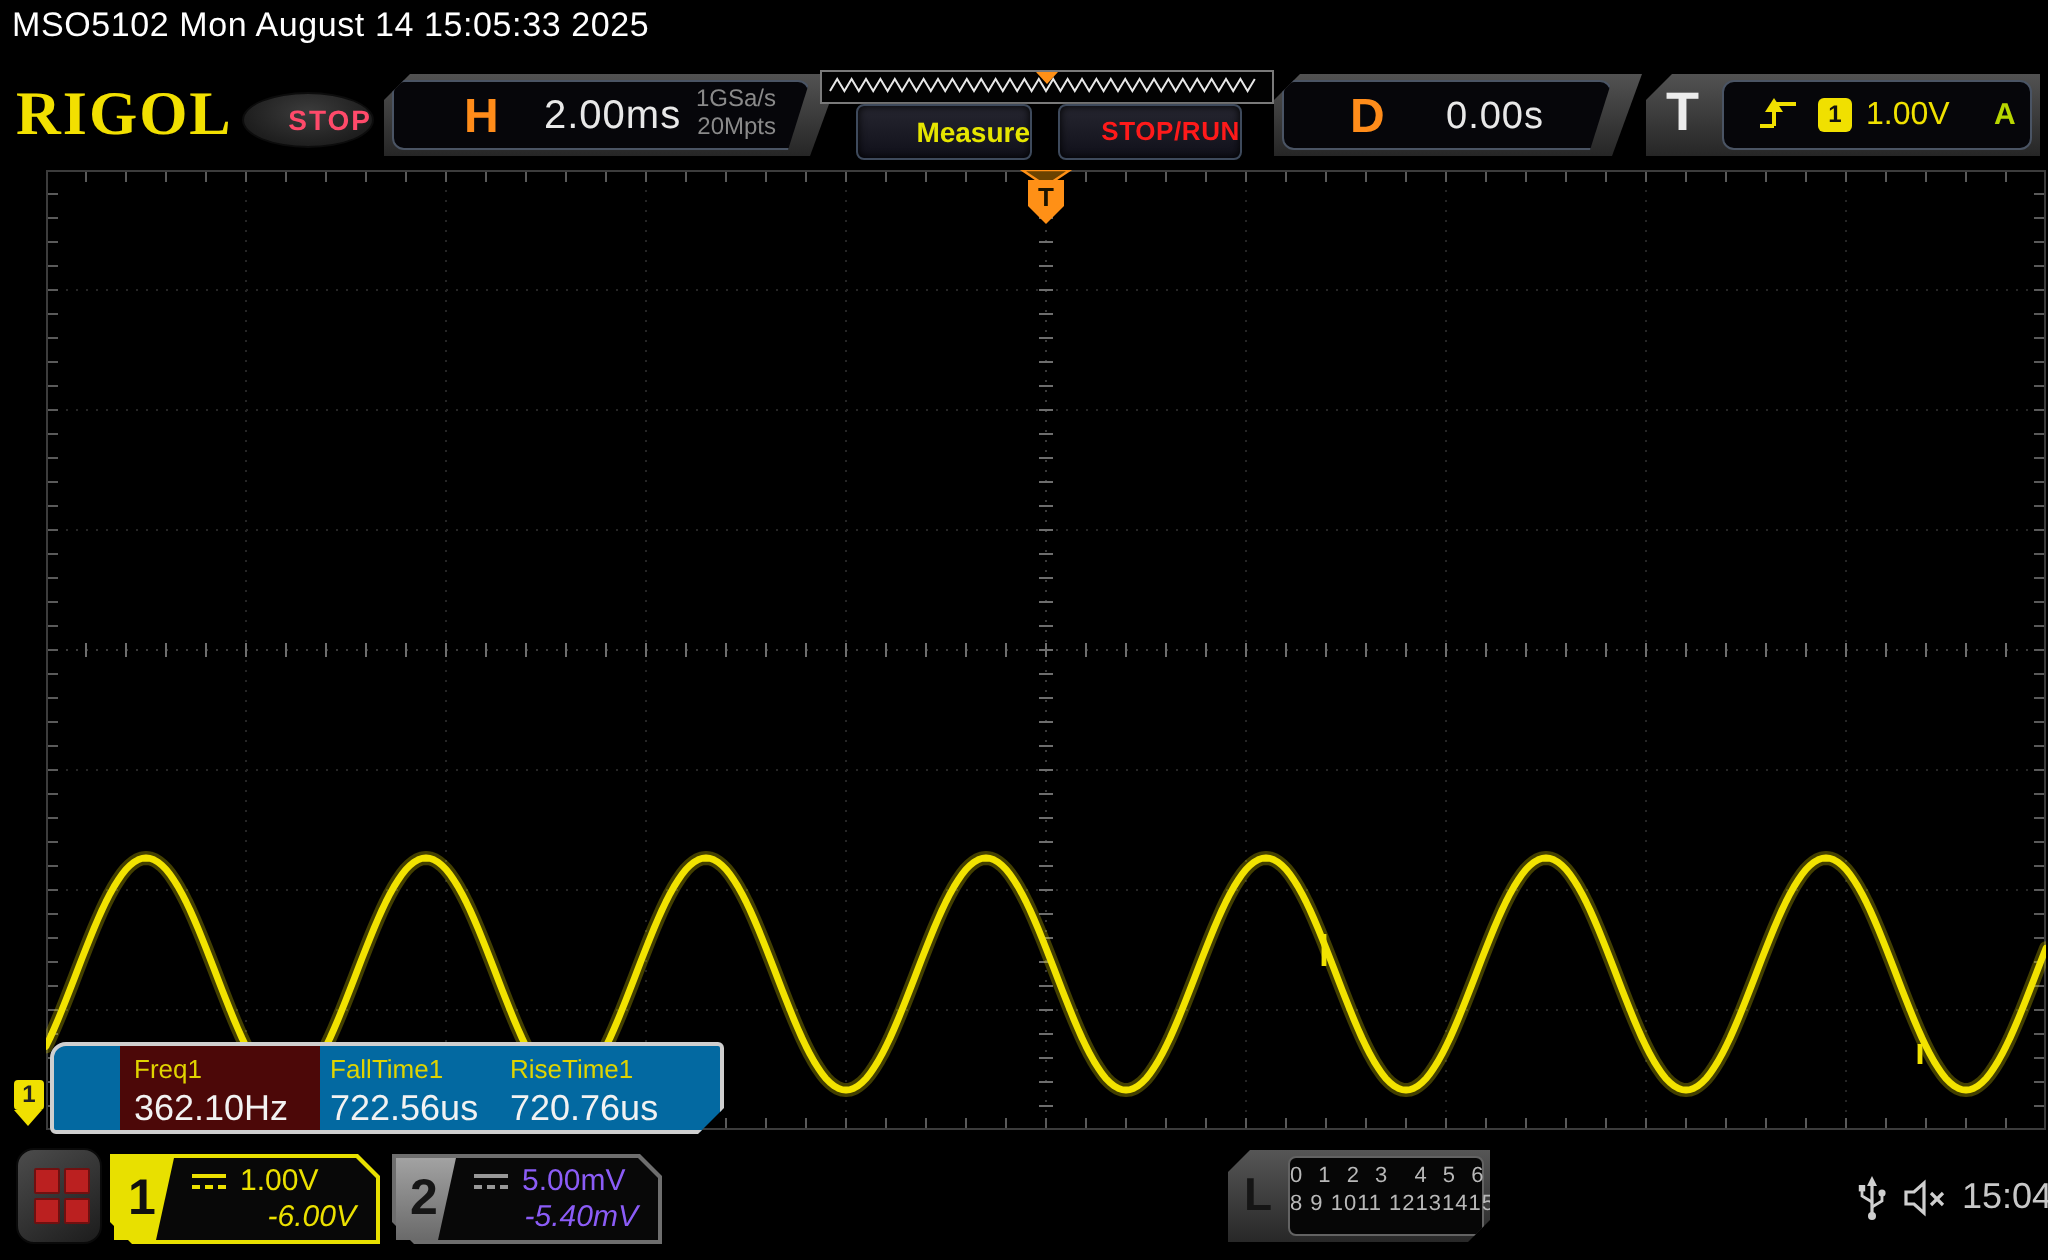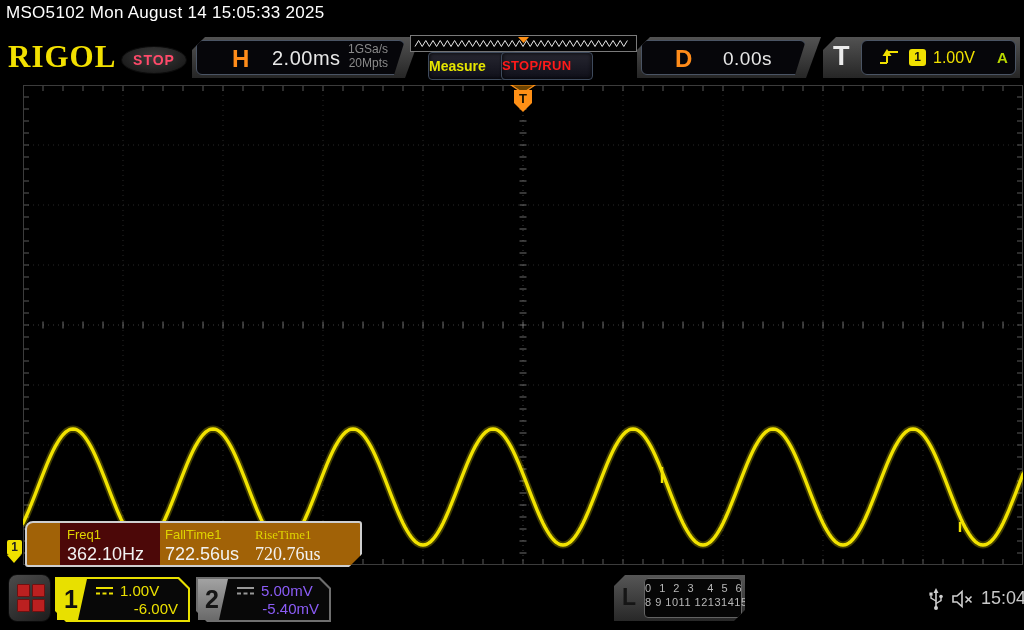--- a/index.html
+++ b/index.html
@@ -5,39 +5,39 @@
   html,body{margin:0;padding:0;background:#000;width:1024px;height:630px;overflow:hidden;
     font-family:"Liberation Sans",sans-serif;position:relative;}
   .abs{position:absolute;}
   
   #status-text{left:6px;top:3px;font-size:17px;color:#fff;letter-spacing:.3px;}
   
   #logo{left:8px;top:39px;font-family:"Liberation Serif",serif;font-weight:bold;
     font-size:31px;color:#f2e000;letter-spacing:1px;}
   #stop-badge{left:121px;top:46px;width:64px;height:26px;border-radius:50%;
     background:radial-gradient(ellipse at 50% 35%, #3c3c3c 0%, #1c1c1c 75%);
-    border:1px solid #0c0c0c;text-align:center;line-height:26px;
+    border:1px solid #0c0c0c;text-align:right;line-height:26px;
     font-weight:bold;font-size:14px;color:#ff4a6a;letter-spacing:1px;}
   .hdr-box{background:linear-gradient(180deg,#525252 0%,#262626 100%);}
   .hdr-cut-both{clip-path:polygon(13px 0,100% 0,calc(100% - 15px) 100%,0 100%,0 13px);}
   .hdr-cut-left{clip-path:polygon(13px 0,100% 0,100% 100%,0 100%,0 13px);}
   .hdr-inner{position:absolute;background:#06060a;border:1px solid #4a5464;border-radius:6px;}
   #h-group{left:192px;top:37px;width:228px;height:41px;}
   #h-inner{left:4px;top:3px;right:15px;bottom:3px;
     clip-path:polygon(0 0,100% 0,calc(100% - 11px) 100%,0 100%);}
   #h-label{left:40px;top:8px;font-weight:bold;font-size:24px;color:#ff8c1a;}
   #h-timebase{left:80px;top:10px;font-size:20px;color:#e8e8e8;letter-spacing:.5px;}
   #h-rates{right:32px;top:5px;text-align:right;font-size:12px;line-height:14px;color:#8a8a8a;}
   #preview-strip{left:410px;top:35px;width:225px;height:15px;background:#020202;
     border:1px solid #7a7a7a;}
   .hdr-btn{height:26px;background:linear-gradient(180deg,#262630,#10101a);
     border:1px solid #3e4a5c;border-radius:4px;box-shadow:0 1px 2px #000,inset 0 0 4px #000;
-    text-align:left;line-height:26px;font-weight:bold;}
+    text-align:right;line-height:26px;font-weight:bold;}
   #measure-btn{left:428px;top:52px;width:86px;font-size:14px;color:#e6e600;}
-  #stoprun-btn{left:501px;top:52px;width:90px;font-size:13px;color:#ff1a1a;letter-spacing:.3px;}
+  #stoprun-btn{left:529px;top:52px;width:90px;font-size:13px;color:#ff1a1a;letter-spacing:.3px;}
   #d-group{left:637px;top:37px;width:184px;height:41px;}
   #d-inner{left:4px;top:3px;right:15px;bottom:3px;
     clip-path:polygon(0 0,100% 0,calc(100% - 11px) 100%,0 100%);}
   #d-label{left:38px;top:8px;font-weight:bold;font-size:24px;color:#ff8c1a;}
   #d-value{left:86px;top:11px;font-size:19px;color:#e8e8e8;letter-spacing:.5px;}
   #t-group{left:823px;top:37px;width:197px;height:41px;}
   #t-inner{left:38px;top:3px;right:4px;bottom:3px;}
   #t-label{left:10px;top:4px;font-weight:bold;font-size:27px;color:#ececec;}
   #t-slope{left:54px;top:10px;}
   #t-badge{left:86px;top:12px;width:17px;height:17px;background:#f0e000;border-radius:3px;
@@ -46,44 +46,44 @@
   #t-mode{left:174px;top:12px;font-weight:bold;font-size:15px;color:#b8d600;}
   
   #graticule{left:23px;top:85px;width:1000px;height:480px;}
   
   #ch1-marker{left:7px;top:540px;width:15px;text-align:center;z-index:5;}
   #ch1-marker .tag{width:15px;height:15px;background:#f0e000;border-radius:2px;
     font-weight:bold;font-size:12px;color:#222;line-height:15px;}
   #ch1-marker .tri{width:0;height:0;border-left:7.5px solid transparent;
     border-right:7.5px solid transparent;border-top:8px solid #f0e000;}
   
-  #meas-box{left:25px;top:521px;width:333px;height:42px;background:#a16207;
+  #meas-box{left:25px;top:521px;width:333px;height:42px;background:#0369a1;
     border:2px solid #cfcfcf;border-radius:8px 3px 3px 3px;z-index:6;
     clip-path:polygon(0 0,100% 0,100% calc(100% - 13px),calc(100% - 13px) 100%,0 100%);}
   #meas-hl{left:33px;top:0;width:100px;height:100%;background:#4c0808;}
   .meas-label{top:4px;font-size:13px;color:#e0d400;}
   .meas-value{top:21px;font-size:18px;color:#f2f2f2;}
-  .mcol1{left:40px;} .mcol2{left:138px;} .mcol3{left:228px;font-family:Liberation Serif, serif;}
+  .mcol1{left:40px;} .mcol2{left:138px;} .mcol3{left:228px;}
   
   #menu-icon{left:8px;top:574px;width:41px;height:46px;border-radius:9px;
     background:linear-gradient(145deg,#4c4c4c,#1c1c1c);border:1px solid #0a0a0a;}
   #menu-icon i{position:absolute;width:11px;height:11px;background:#bb2020;
     border:1px solid #701010;border-radius:1px;}
   .chan{width:135px;height:45px;}
   #ch1-block{left:55px;top:577px;}
   #ch2-block{left:196px;top:577px;}
   .chan .frame{position:absolute;inset:0;
     clip-path:polygon(0 0,calc(100% - 11px) 0,100% 11px,100% 100%,11px 100%,0 calc(100% - 11px));}
   .chan .inner{position:absolute;inset:2px;background:#080808;
     clip-path:polygon(0 0,calc(100% - 10px) 0,100% 10px,100% 100%,10px 100%,0 calc(100% - 10px));}
   .chan .tab{position:absolute;left:2px;top:2px;bottom:2px;width:30px;
     clip-path:polygon(0 0,100% 0,calc(100% - 9px) 100%,0 100%);}
   .chan .num{position:absolute;left:9px;top:8px;font-weight:bold;font-size:25px;}
   .chan .row1{position:absolute;left:40px;top:5px;font-size:15px;display:flex;align-items:center;gap:5px;}
-  .chan .row2{position:absolute;right:12px;top:23px;font-size:15px;}
+  .chan .row2{position:absolute;right:12px;top:23px;font-size:15px;font-style:italic;}
   #ch1-block .frame{background:#e8e000;}
   #ch1-block .tab{background:#e8e000;}
   #ch1-block .num{color:#101010;}
   #ch1-block .row1,#ch1-block .row2{color:#ebe000;}
   #ch2-block .frame{background:#6e6e6e;}
   #ch2-block .tab{background:linear-gradient(180deg,#a2a2a2,#6a6a6a);}
   #ch2-block .num{color:#161616;}
   #ch2-block .row1,#ch2-block .row2{color:#8b5cf6;}
   #digital-block{left:614px;top:575px;width:131px;height:46px;
     background:linear-gradient(180deg,#565656,#282828);

